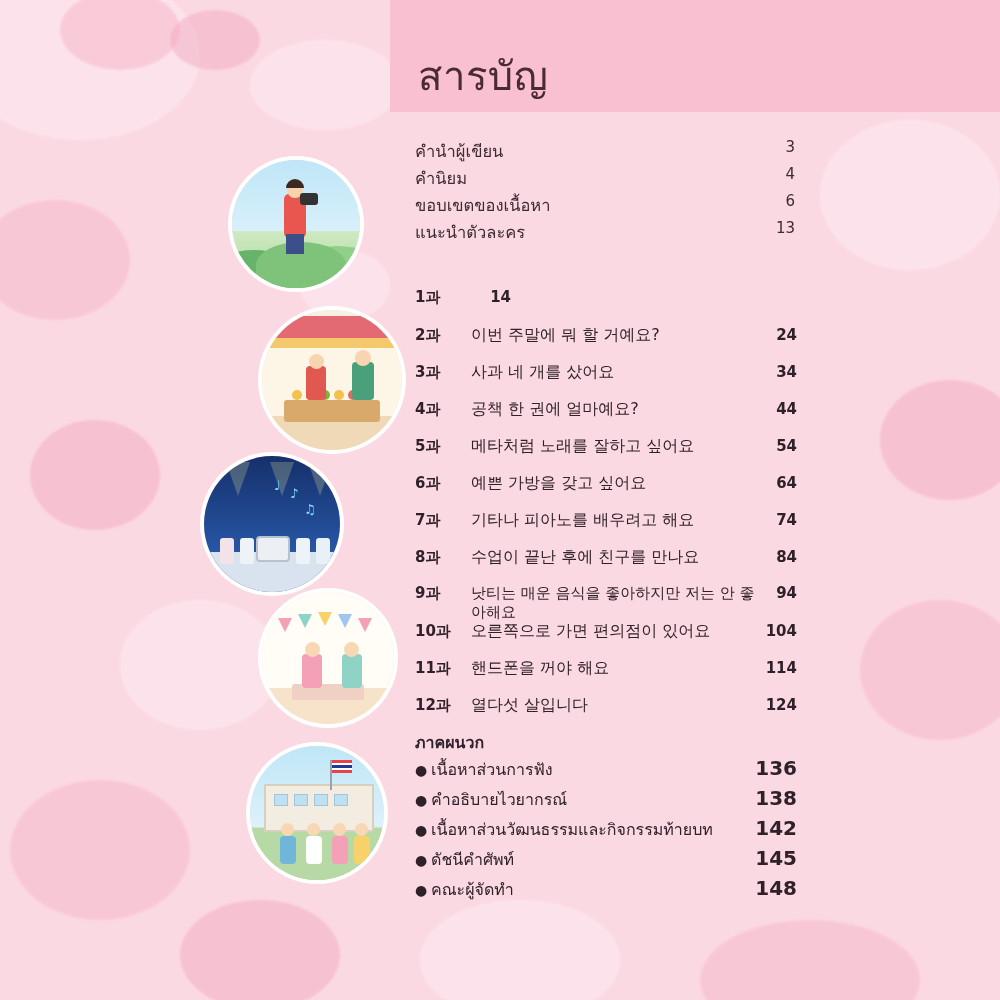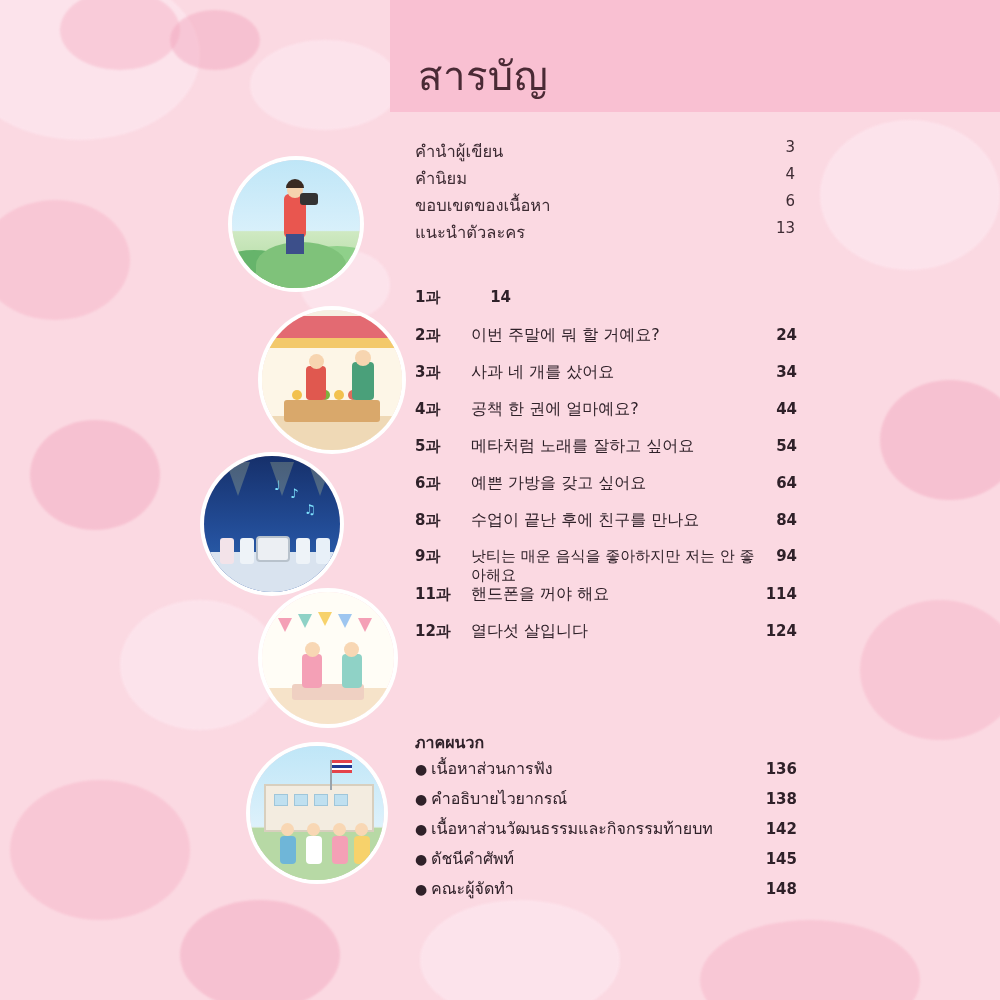--- a/index.html
+++ b/index.html
@@ -104,21 +104,21 @@
   .lrow{display:flex;align-items:baseline;height:37px;font-size:16px;color:#2f2129;}
   .lrow .no{width:56px;font-weight:bold;font-size:15px;color:#2f2129;}
   .lrow .tt{flex:1;}
   .lrow .pg{width:40px;text-align:right;font-weight:bold;font-size:15px;}
 
   .appendix-title{position:absolute;left:415px;top:730px;font-size:16px;font-weight:bold;color:#2f2129;}
   .appendix{position:absolute;left:415px;top:756px;width:382px;}
   .arow{display:flex;align-items:baseline;min-height:30px;font-size:16px;color:#2f2129;}
   .arow .bullet{width:16px;color:#2f2129;font-size:14px;line-height:1.4;}
   .arow .tt{flex:1;}
-  .arow .pg{width:44px;text-align:right;font-weight:bold;font-size:15px;}
+  .arow .pg{width:44px;text-align:right;font-weight:bold;font-size:20px;}
   .arow .sub{display:block;padding-left:14px;}
 </style>
 </head>
 <body>
 
 <div class="page">
 
   <div class="splotch light" style="left:-40px;top:-30px;width:240px;height:170px;"></div>
   <div class="splotch" style="left:60px;top:-10px;width:120px;height:80px;"></div>
   <div class="splotch dark" style="left:170px;top:10px;width:90px;height:60px;"></div>
@@ -262,28 +262,38 @@
       <span class="no">5과</span>
       <span class="tt">메타처럼 노래를 잘하고 싶어요</span>
       <span class="pg">54</span>
     </div>
     <div class="lrow">
       <span class="no">6과</span>
       <span class="tt">예쁜 가방을 갖고 싶어요</span>
       <span class="pg">64</span>
     </div>
     <div class="lrow">
+      <span class="no">7과</span>
+      <span class="tt">기타나 피아노를 배우려고 해요</span>
+      <span class="pg">74</span>
+    </div>
+    <div class="lrow">
       <span class="no">8과</span>
       <span class="tt">수업이 끝난 후에 친구를 만나요</span>
       <span class="pg">84</span>
     </div>
     <div class="lrow">
       <span class="no">9과</span>
       <span class="tt" style="font-size:15px;">낫티는 매운 음식을 좋아하지만 저는 안 좋아해요</span>
       <span class="pg">94</span>
+    </div>
+    <div class="lrow">
+      <span class="no">10과</span>
+      <span class="tt">오른쪽으로 가면 편의점이 있어요</span>
+      <span class="pg">104</span>
     </div>
     <div class="lrow">
       <span class="no">11과</span>
       <span class="tt">핸드폰을 꺼야 해요</span>
       <span class="pg">114</span>
     </div>
     <div class="lrow">
       <span class="no">12과</span>
       <span class="tt">열다섯 살입니다</span>
       <span class="pg">124</span>

